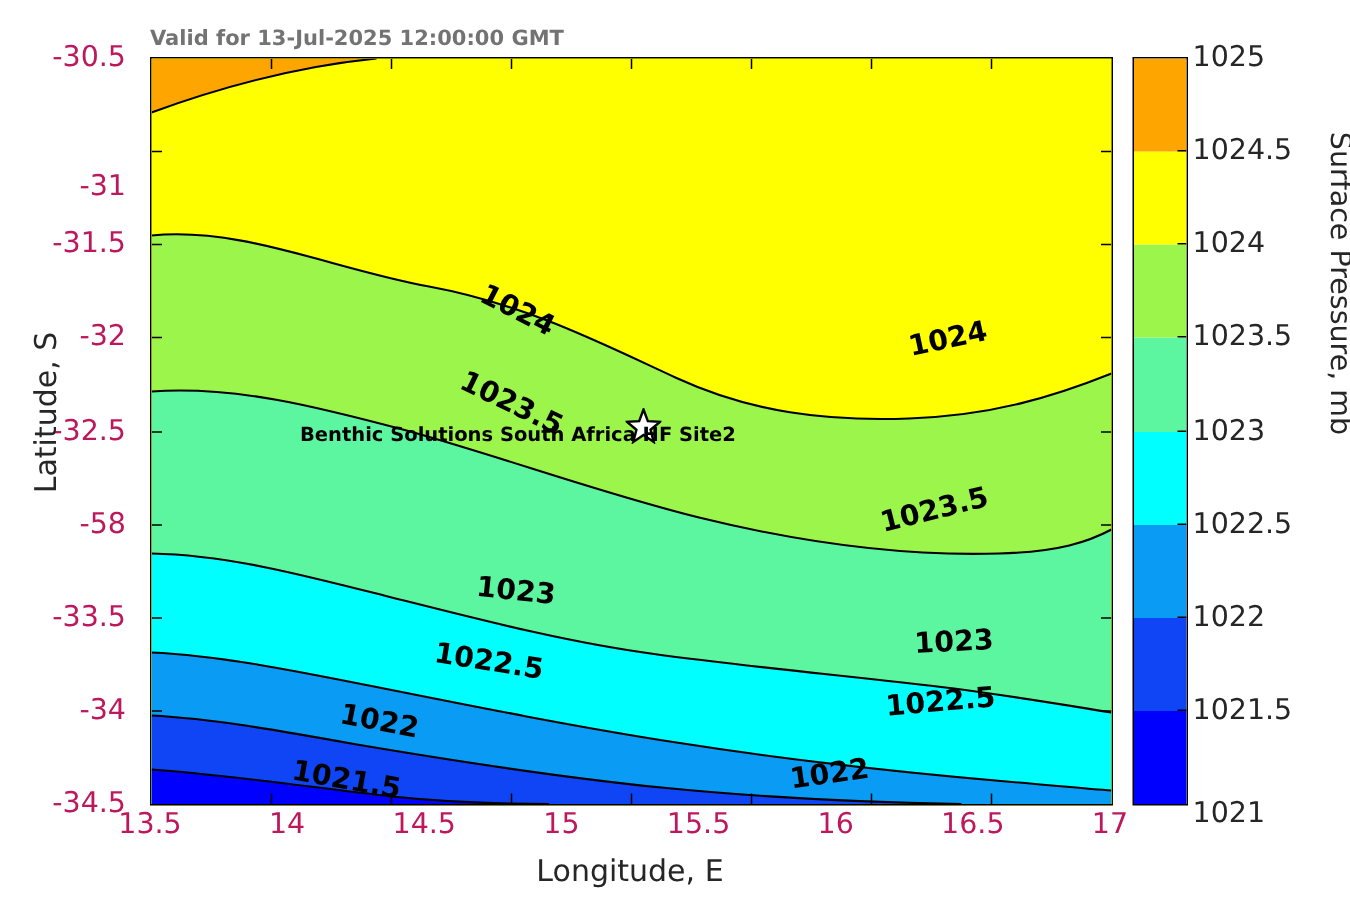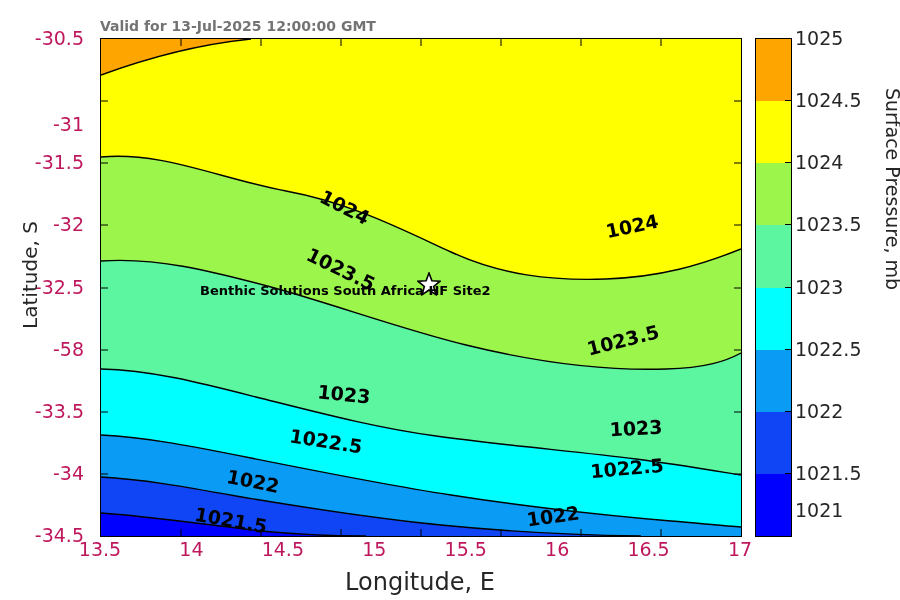--- a/index.html
+++ b/index.html
@@ -90,21 +90,21 @@
     white-space: nowrap;
   }
 
   
   #xlabel {
     position: absolute;
     left: 100px;
     top: 568px;
     width: 640px;
     text-align: center;
-    font-size: 24px;
+    font-size: 20px;
     color: #262626;
   }
   #ylabel {
     position: absolute;
     left: -90px;
     top: 263px;
     width: 240px;
     text-align: center;
     font-size: 20px;
     color: #262626;
@@ -346,17 +346,17 @@
     </div>
   <div id="cbar-ticklabels">
       <div class="cbar-label" style="top: 0px;">1025</div>
       <div class="cbar-label" style="top: 62.125px;">1024.5</div>
       <div class="cbar-label" style="top: 124.25px;">1024</div>
       <div class="cbar-label" style="top: 186.375px;">1023.5</div>
       <div class="cbar-label" style="top: 248.5px;">1023</div>
       <div class="cbar-label" style="top: 310.625px;">1022.5</div>
       <div class="cbar-label" style="top: 372.75px;">1022</div>
       <div class="cbar-label" style="top: 434.875px;">1021.5</div>
-      <div class="cbar-label" style="top: 472px; text-align: right;">1021</div>
+      <div class="cbar-label" style="top: 504px; text-align: right;">1021</div>
     </div>
   <div id="cblabel">Surface Pressure, mb</div>
 
 </div>
 
 </body></html>

